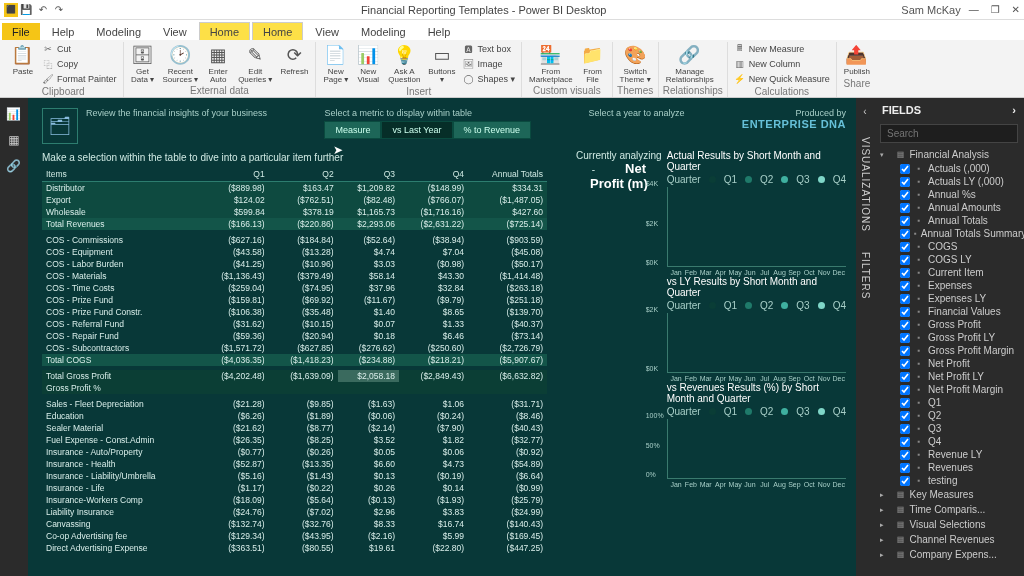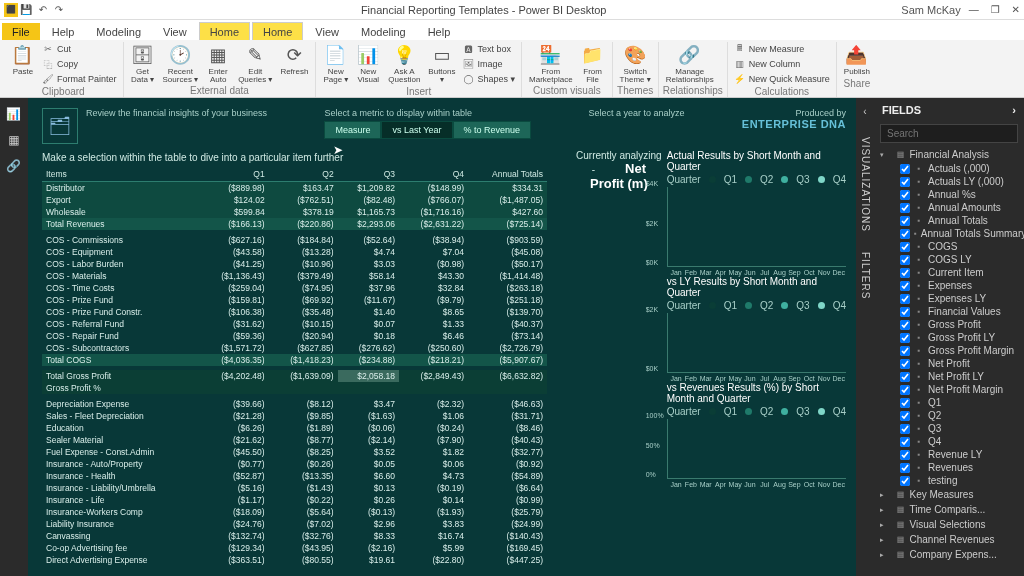--- a/index.html
+++ b/index.html
@@ -488,28 +488,20 @@
               </tr>
               <tr class="spacer">
                 <td></td>
                 <td></td>
                 <td></td>
                 <td></td>
                 <td></td>
                 <td></td>
               </tr>
               <tr class="">
-                <td>Depreciation Expense</td>
-                <td>($39.66)</td>
-                <td>($8.12)</td>
-                <td>$3.47</td>
-                <td>($2.32)</td>
-                <td>($46.63)</td>
-              </tr>
-              <tr class="">
                 <td>Sales - Fleet Depreciation</td>
                 <td>($21.28)</td>
                 <td>($9.85)</td>
                 <td>($1.63)</td>
                 <td>$1.06</td>
                 <td>($31.71)</td>
               </tr>
               <tr class="">
                 <td>Education</td>
                 <td>($6.26)</td>
@@ -521,21 +513,21 @@
               <tr class="">
                 <td>Sealer Material</td>
                 <td>($21.62)</td>
                 <td>($8.77)</td>
                 <td>($2.14)</td>
                 <td>($7.90)</td>
                 <td>($40.43)</td>
               </tr>
               <tr class="">
                 <td>Fuel Expense - Const.Admin</td>
-                <td>($45.50)</td>
+                <td>($26.35)</td>
                 <td>($8.25)</td>
                 <td>$3.52</td>
                 <td>$1.82</td>
                 <td>($32.77)</td>
               </tr>
               <tr class="">
                 <td>Insurance - Auto/Property</td>
                 <td>($0.77)</td>
                 <td>($0.26)</td>
                 <td>$0.05</td>

